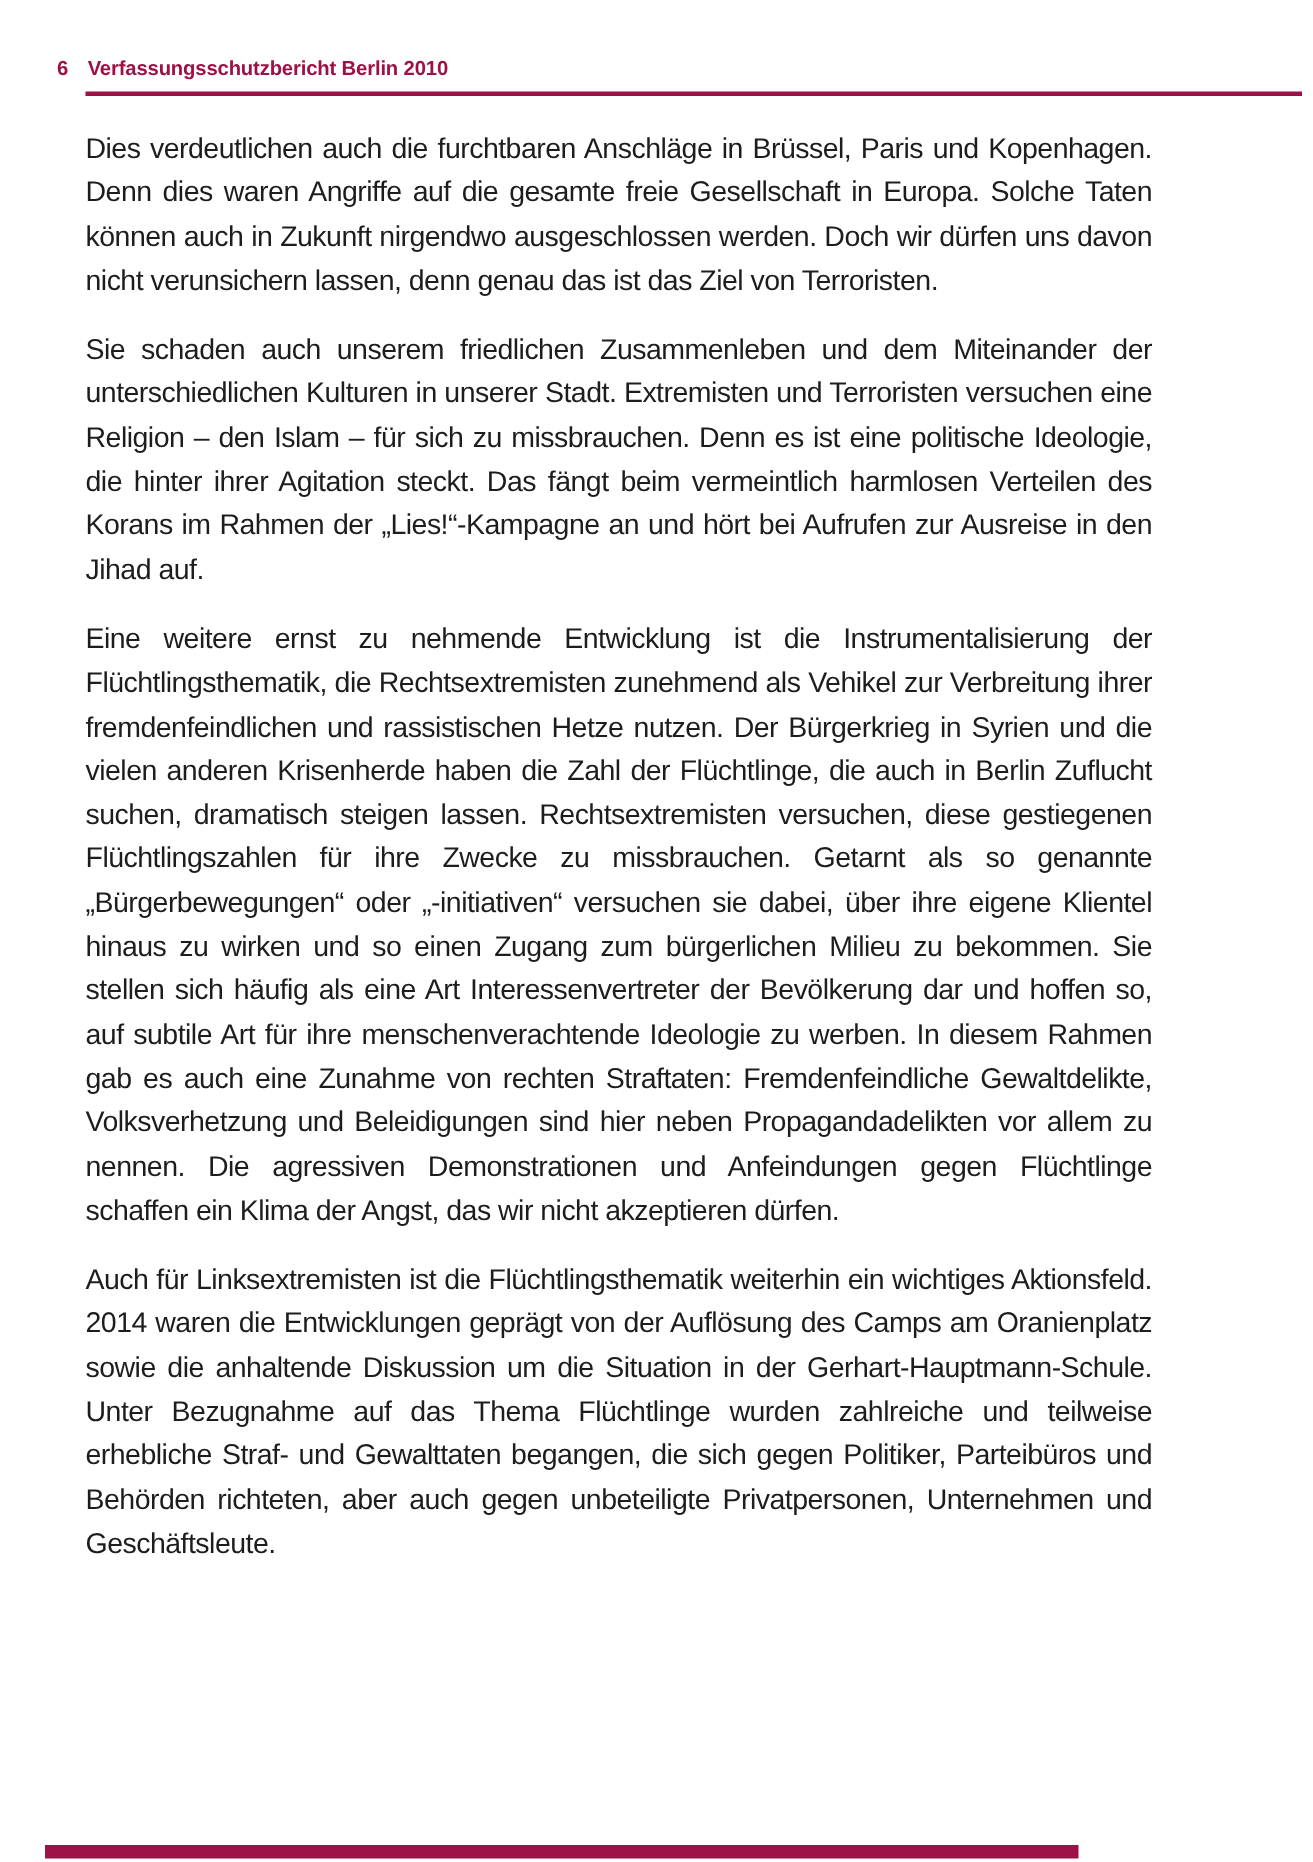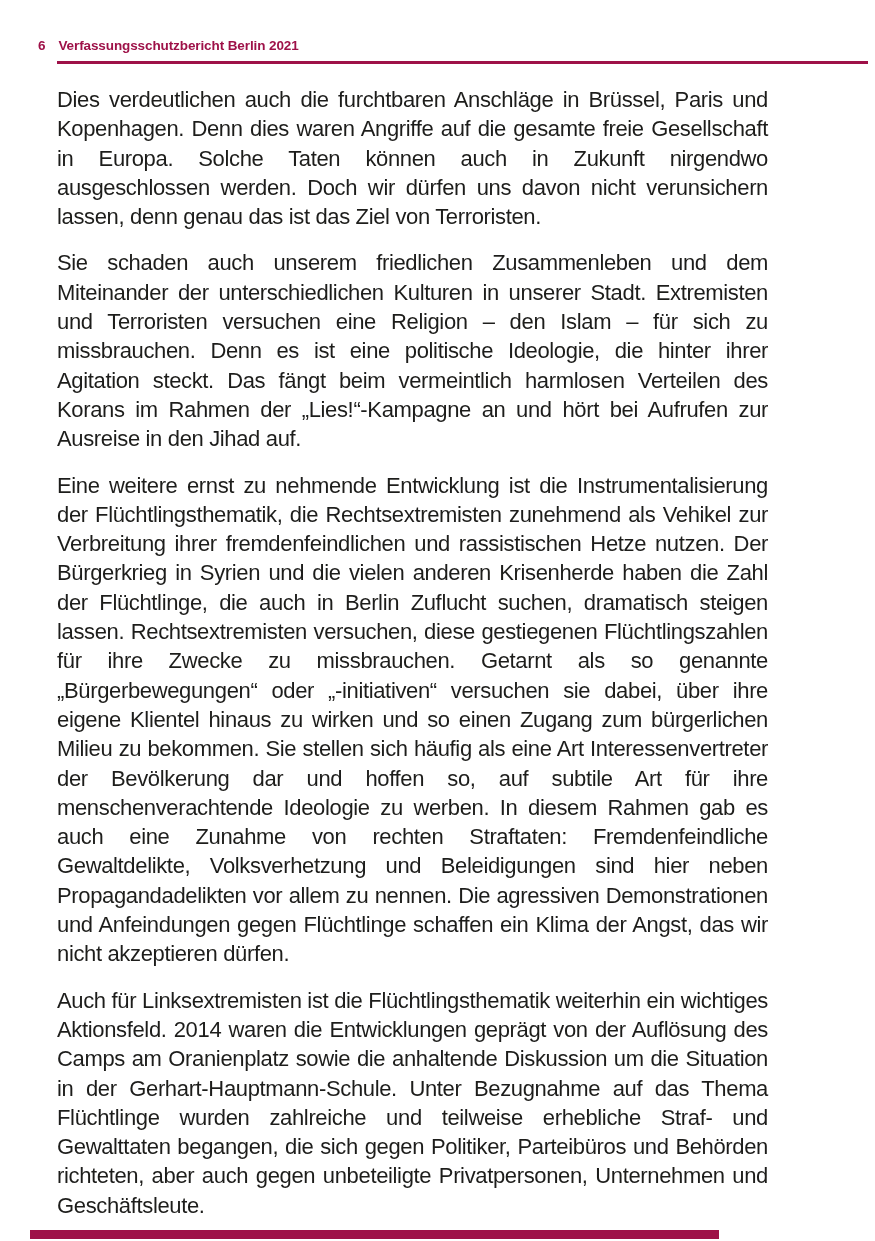--- a/index.html
+++ b/index.html
@@ -42,21 +42,21 @@
   
   .content {
     position: absolute;
     left: 57px;
     top: 85px;
     width: 711px;
   }
   .content p {
     margin: 0 0 17px 0;
     text-align: justify;
-    font-size: 22px;
+    font-size: 19px;
     line-height: 29.3px;
     letter-spacing: -0.35px;
     color: #1d1d1b;
     hyphens: auto;
   }
   .content p:last-child {
     margin-bottom: 14px;
   }
   
   .footer-bar {
@@ -68,21 +68,21 @@
     background: var(--accent, #9e1148);
   }
 </style>
 </head>
 <body>
 
 <div class="page">
 
   <div class="page-header">
     <span class="page-number">6</span>
-    <span class="report-title">Verfassungsschutzbericht Berlin 2021</span>
+    <span class="report-title">Verfassungsschutzbericht Berlin 2010</span>
   </div>
 
   <div class="header-rule"></div>
 
   <div class="content">
     <p>Dies verdeutlichen auch die furchtbaren Anschläge in Brüssel, Paris und Kopenhagen. Denn dies waren Angriffe auf die gesamte freie Gesellschaft in Europa. Solche Taten können auch in Zukunft nirgendwo ausgeschlossen werden. Doch wir dürfen uns davon nicht verunsichern lassen, denn genau das ist das Ziel von Terroristen.</p>
     <p>Sie schaden auch unserem friedlichen Zusammenleben und dem Miteinander der unterschiedlichen Kulturen in unserer Stadt. Extremisten und Terroristen versuchen eine Religion – den Islam – für sich zu missbrauchen. Denn es ist eine politische Ideologie, die hinter ihrer Agitation steckt. Das fängt beim vermeintlich harmlosen Verteilen des Korans im Rahmen der „Lies!“-Kampagne an und hört bei Aufrufen zur Ausreise in den Jihad auf.</p>
     <p>Eine weitere ernst zu nehmende Entwicklung ist die Instrumentalisierung der Flüchtlingsthematik, die Rechtsextremisten zunehmend als Vehikel zur Verbreitung ihrer fremdenfeindlichen und rassistischen Hetze nutzen. Der Bürgerkrieg in Syrien und die vielen anderen Krisenherde haben die Zahl der Flüchtlinge, die auch in Berlin Zuflucht suchen, dramatisch steigen lassen. Rechtsextremisten versuchen, diese gestiegenen Flüchtlingszahlen für ihre Zwecke zu missbrauchen. Getarnt als so genannte „Bürgerbewegungen“ oder „-initiativen“ versuchen sie dabei, über ihre eigene Klientel hinaus zu wirken und so einen Zugang zum bürgerlichen Milieu zu bekommen. Sie stellen sich häufig als eine Art Interessenvertreter der Bevölkerung dar und hoffen so, auf subtile Art für ihre menschenverachtende Ideologie zu werben. In diesem Rahmen gab es auch eine Zunahme von rechten Straftaten: Fremdenfeindliche Gewaltdelikte, Volksverhetzung und Beleidigungen sind hier neben Propagandadelikten vor allem zu nennen. Die agressiven Demonstrationen und Anfeindungen gegen Flüchtlinge schaffen ein Klima der Angst, das wir nicht akzeptieren dürfen.</p>
     <p>Auch für Linksextremisten ist die Flüchtlingsthematik weiterhin ein wichtiges Aktionsfeld. 2014 waren die Entwicklungen geprägt von der Auflösung des Camps am Oranienplatz sowie die anhaltende Diskussion um die Situation in der Gerhart-Hauptmann-Schule. Unter Bezugnahme auf das Thema Flüchtlinge wurden zahlreiche und teilweise erhebliche Straf- und Gewalttaten begangen, die sich gegen Politiker, Parteibüros und Behörden richteten, aber auch gegen unbeteiligte Privatpersonen, Unternehmen und Geschäftsleute.</p>
   </div>

